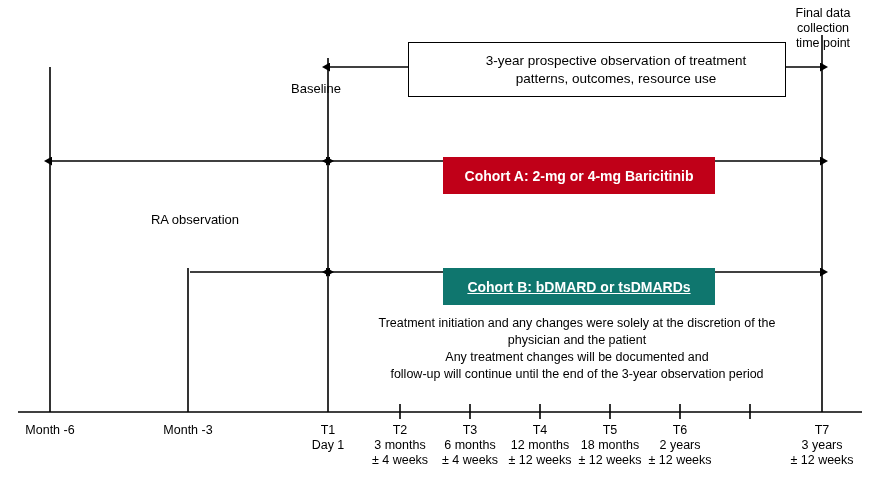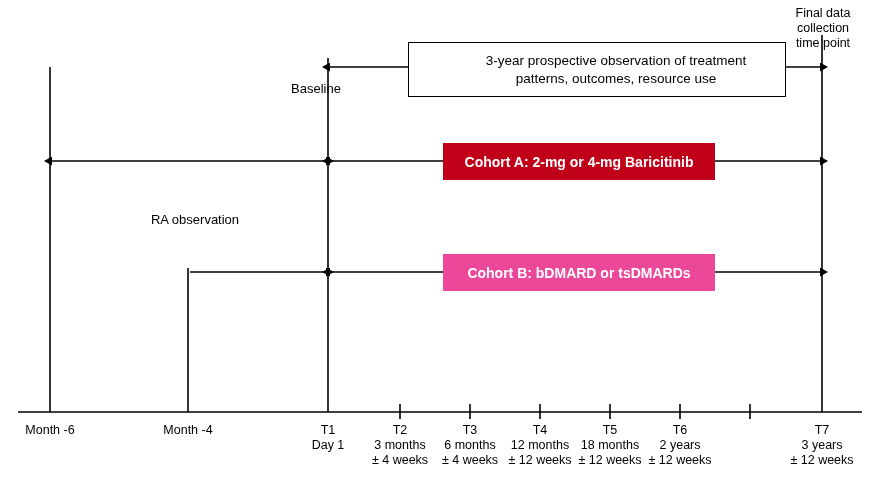--- a/index.html
+++ b/index.html
@@ -14,24 +14,24 @@
   .stage{position:absolute;left:0;top:0;width:714px;height:483px;}
   .abs{position:absolute;}
   .txt{font-size:13px;line-height:16px;text-align:center;color:#000;}
   .box-white{
     position:absolute;border:1.5px solid #000;background:#fff;
     display:flex;align-items:center;justify-content:center;text-align:center;
     font-size:13.5px;line-height:18px;padding-left:38px;
   }
   .cohort{
     position:absolute;display:flex;align-items:center;justify-content:center;
-    color:#fff;font-size:14px;font-weight:bold;text-align:center;
+    color:#fff;font-size:14px;font-weight:bold;text-align:center;margin-top:14px;
   }
   .cohort-a{background:#c00018;}
-  .cohort-b{background:#ec4899;}
+  .cohort-b{background:#0f766e;text-decoration:underline;}
   .axis-label{position:absolute;text-align:center;font-size:12.5px;line-height:15px;}
   .small{font-size:12.5px;line-height:15px;}
   svg{position:absolute;left:0;top:0;overflow:visible;}
 </style>
 </head>
 <body>
 
 <div class="stage">
 
   <svg width="874" height="483">
@@ -84,29 +84,33 @@
     <span>Cohort A: 2-mg or 4-mg Baricitinib</span>
   </div>
 
   <div class="abs txt" style="left:110px;top:212px;width:170px;font-size:13px;">RA observation</div>
 
   <div class="cohort cohort-b" style="left:443px;top:254px;width:272px;height:37px;">
     <span>Cohort B: bDMARD or tsDMARDs</span>
   </div>
 
 
+  <div class="abs txt" style="left:340px;top:315px;width:474px;white-space:pre-line;font-size:12.5px;line-height:17px;">Treatment initiation and any changes were solely at the discretion of the
+physician and the patient
+Any treatment changes will be documented and
+follow-up will continue until the end of the 3-year observation period</div>
 
   <div class="axis-label" style="left:4px;top:423px;width:92px;">
     <div>Month -6</div>
     <div class="small"></div>
     <div class="small"></div>
   </div>
 
   <div class="axis-label" style="left:142px;top:423px;width:92px;">
-    <div>Month -4</div>
+    <div>Month -3</div>
     <div class="small"></div>
     <div class="small"></div>
   </div>
 
   <div class="axis-label" style="left:288px;top:423px;width:80px;">
     <div>T1</div>
     <div class="small">Day 1</div>
     <div class="small"></div>
   </div>
 

